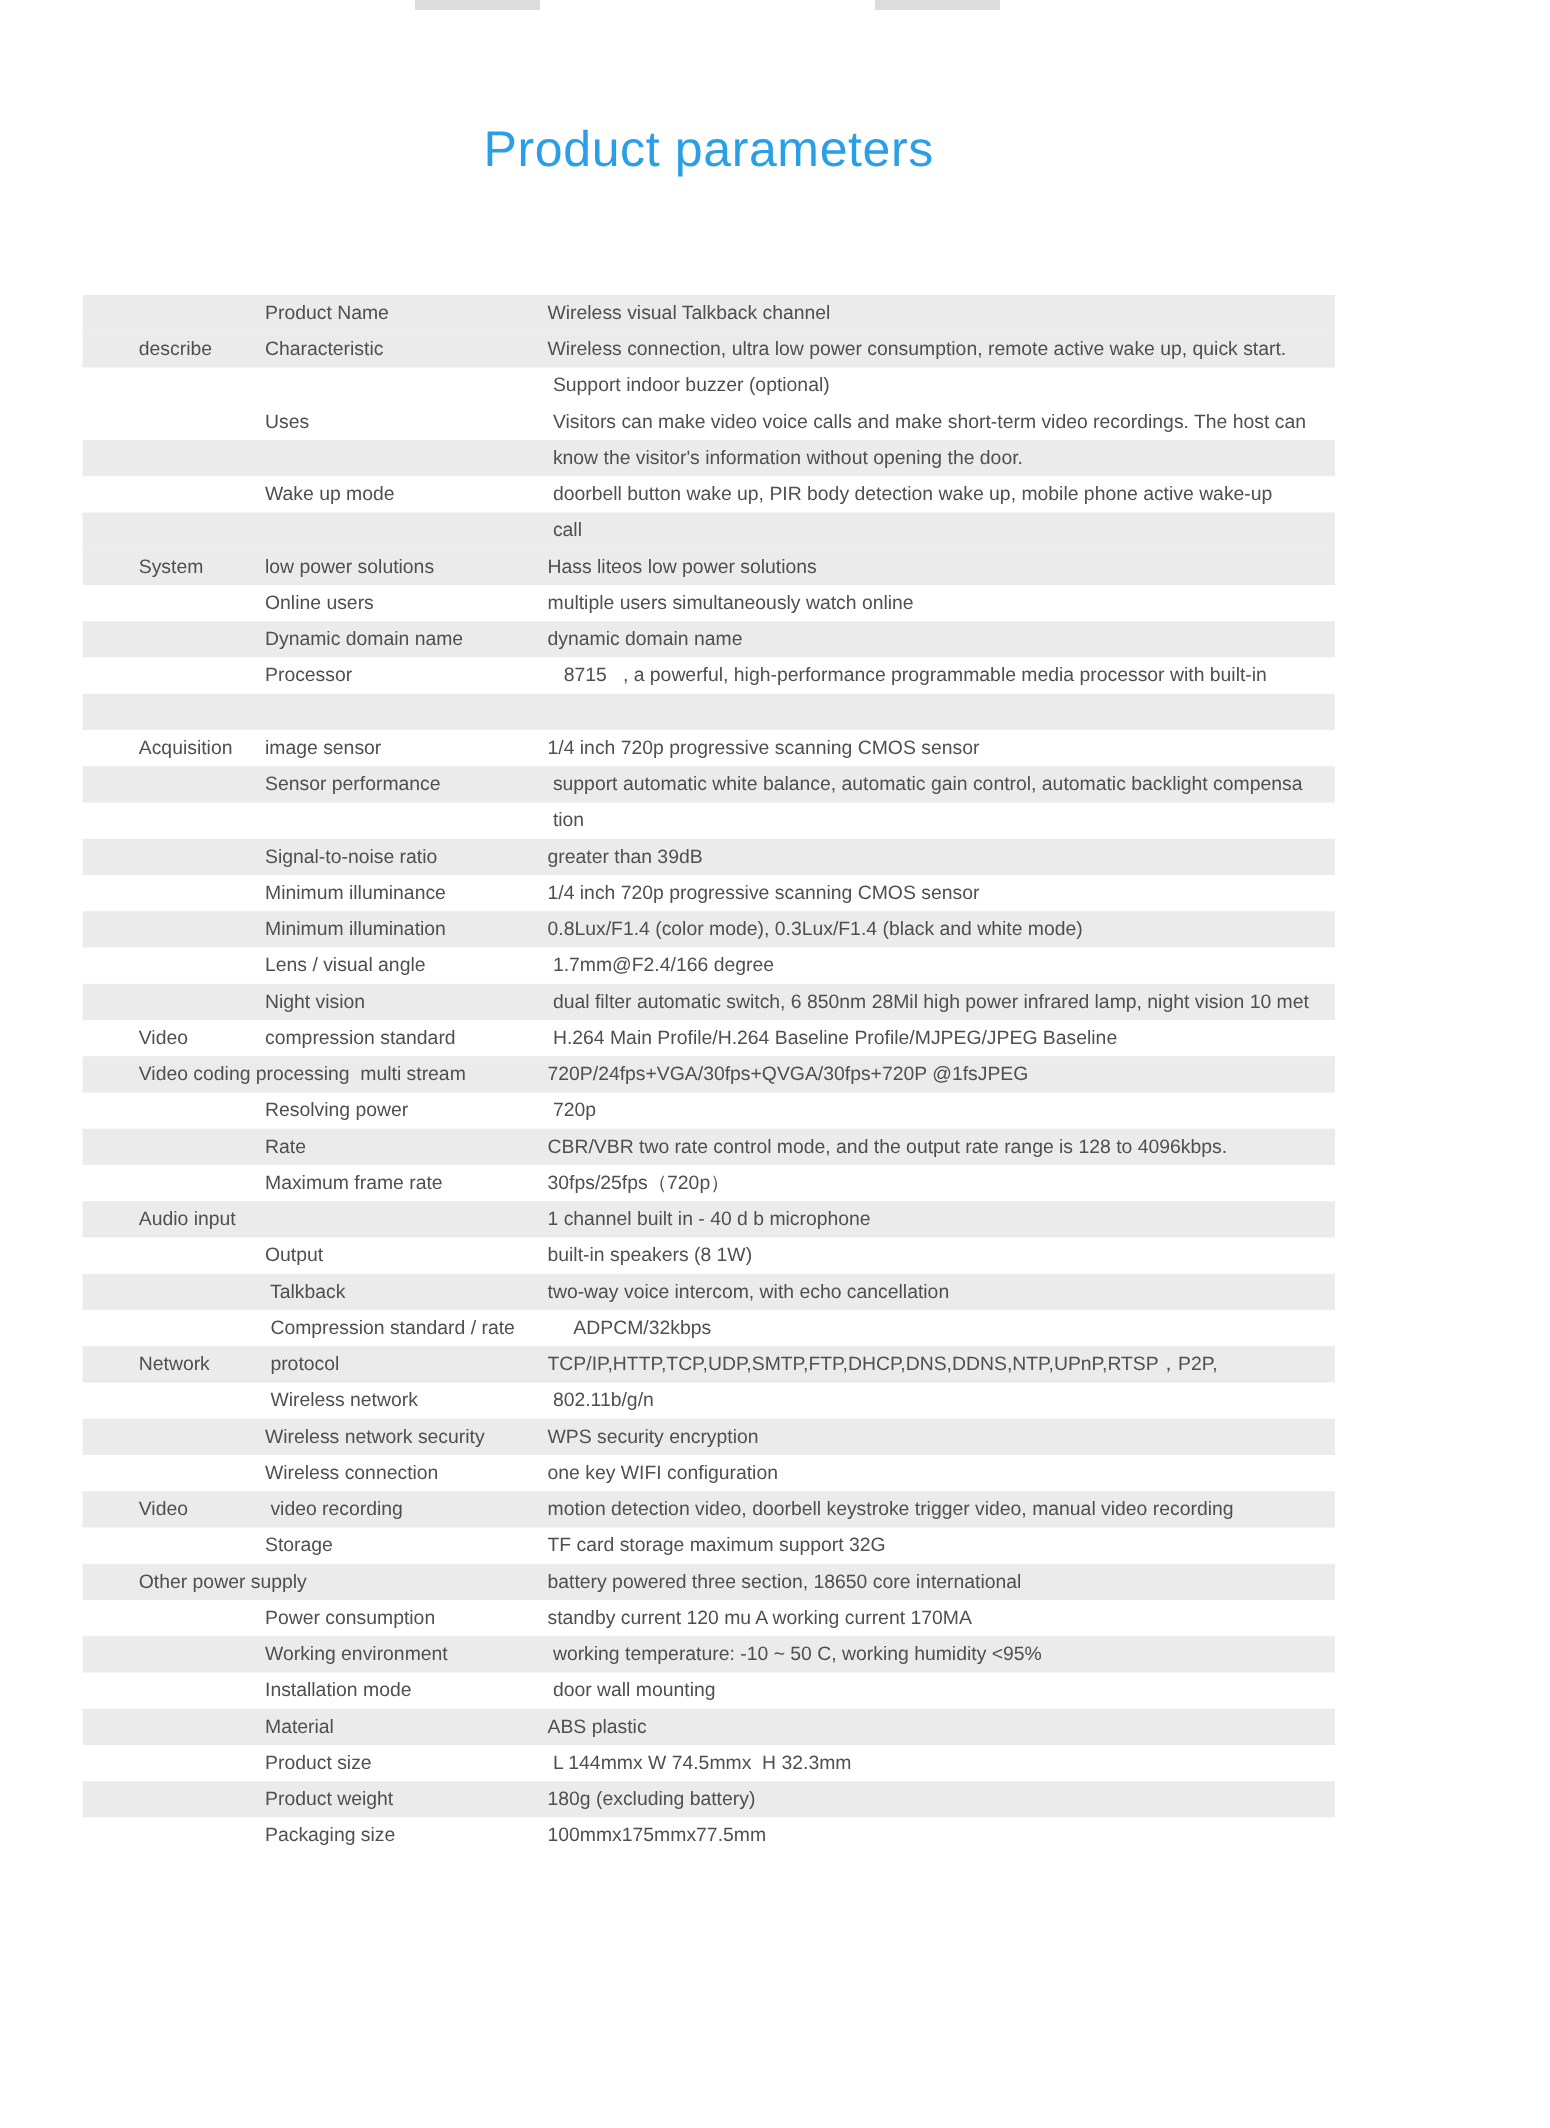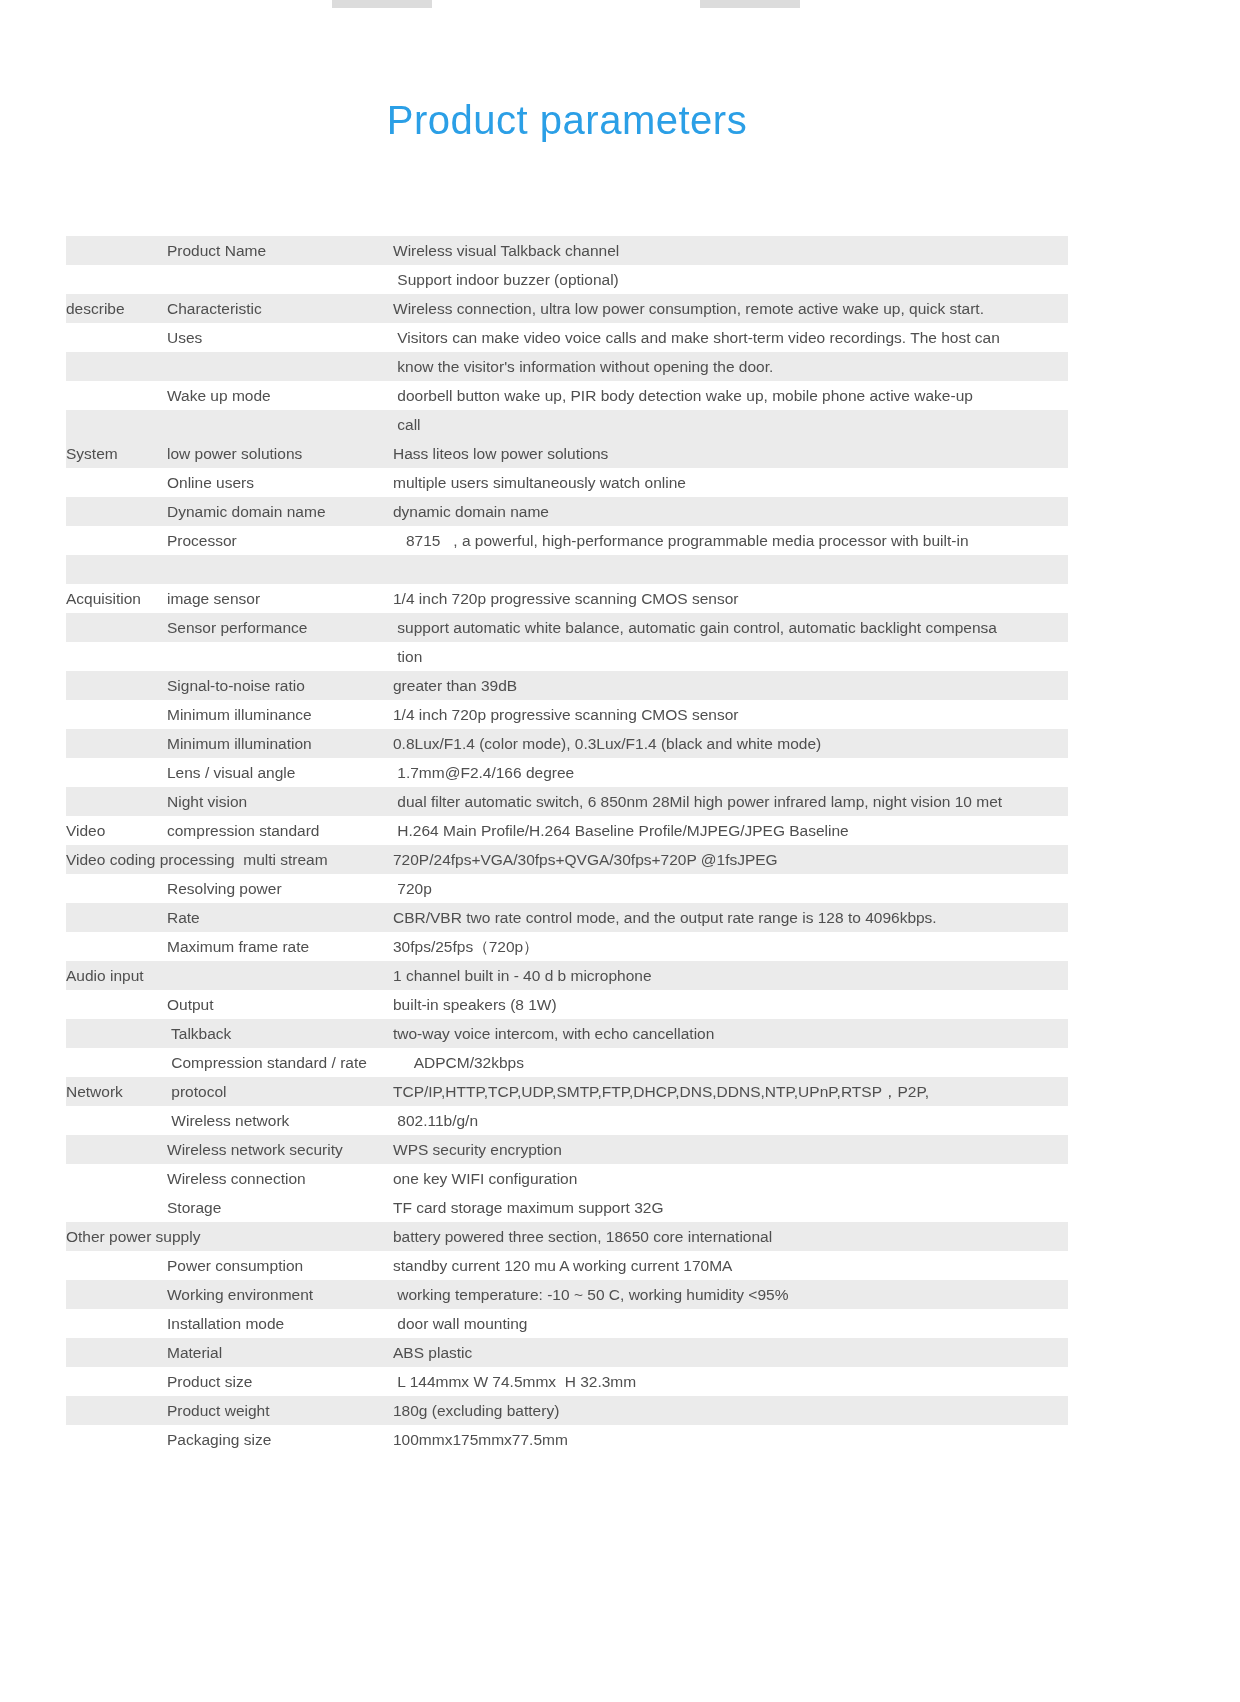--- a/index.html
+++ b/index.html
@@ -23,21 +23,21 @@
   }
   #spec-table {
     position: absolute; top: 236px; left: 66px; width: 1002px;
   }
   .row {
     width: 1002px; height: 29px; display: flex; align-items: center;
     font-size: 15.5px; line-height: 29px; color: var(--text, #4f4f4f);
   }
   .row.shade { background: var(--row_shade, #ebebeb); }
   .left {
-    flex: 0 0 327px; width: 327px; white-space: pre; overflow: visible;
+    flex: 0 0 327px; width: 327px; white-space: pre; overflow: visible; padding-left: 45px;
   }
   .cat { display: inline-block; min-width: 101px; white-space: pre; }
   .param { white-space: pre; }
   .val { white-space: pre; overflow: visible; }
   #bottom-bar {
     position: absolute; top: 1691px; left: 88px; width: 1064px; height: 11px;
     background: var(--bottom_bar, #3b7cd8);
   }
 </style>
 </head>
@@ -49,29 +49,29 @@
 
   <div class="title-wrap">
     <span class="page-title">Product parameters</span>
   </div>
 
   <div id="spec-table">
       <div class="row shade">
         <div class="left"><span class="cat"></span><span class="param">Product Name</span></div>
         <div class="val">Wireless visual Talkback channel</div>
       </div>
-      <div class="row">
-        <div class="left"><span class="cat"></span><span class="param"></span></div>
-        <div class="val"> Support indoor buzzer (optional)</div>
-      </div>
       <div class="row shade">
         <div class="left"><span class="cat">describe</span><span class="param">Characteristic</span></div>
         <div class="val">Wireless connection, ultra low power consumption, remote active wake up, quick start.</div>
       </div>
       <div class="row">
+        <div class="left"><span class="cat"></span><span class="param"></span></div>
+        <div class="val"> Support indoor buzzer (optional)</div>
+      </div>
+      <div class="row">
         <div class="left"><span class="cat"></span><span class="param">Uses</span></div>
         <div class="val"> Visitors can make video voice calls and make short-term video recordings. The host can</div>
       </div>
       <div class="row shade">
         <div class="left"><span class="cat"></span><span class="param"></span></div>
         <div class="val"> know the visitor's information without opening the door.</div>
       </div>
       <div class="row">
         <div class="left"><span class="cat"></span><span class="param">Wake up mode</span></div>
         <div class="val"> doorbell button wake up, PIR body detection wake up, mobile phone active wake-up</div>
@@ -177,20 +177,24 @@
         <div class="val"> 802.11b/g/n</div>
       </div>
       <div class="row shade">
         <div class="left"><span class="cat"></span><span class="param">Wireless network security</span></div>
         <div class="val">WPS security encryption</div>
       </div>
       <div class="row">
         <div class="left"><span class="cat"></span><span class="param">Wireless connection</span></div>
         <div class="val">one key WIFI configuration</div>
       </div>
+      <div class="row shade">
+        <div class="left"><span class="cat">Video</span><span class="param"> video recording</span></div>
+        <div class="val">motion detection video, doorbell keystroke trigger video, manual video recording</div>
+      </div>
       <div class="row">
         <div class="left"><span class="cat"></span><span class="param">Storage</span></div>
         <div class="val">TF card storage maximum support 32G</div>
       </div>
       <div class="row shade">
         <div class="left"><span class="cat">Other power supply</span><span class="param"></span></div>
         <div class="val">battery powered three section, 18650 core international</div>
       </div>
       <div class="row">
         <div class="left"><span class="cat"></span><span class="param">Power consumption</span></div>

